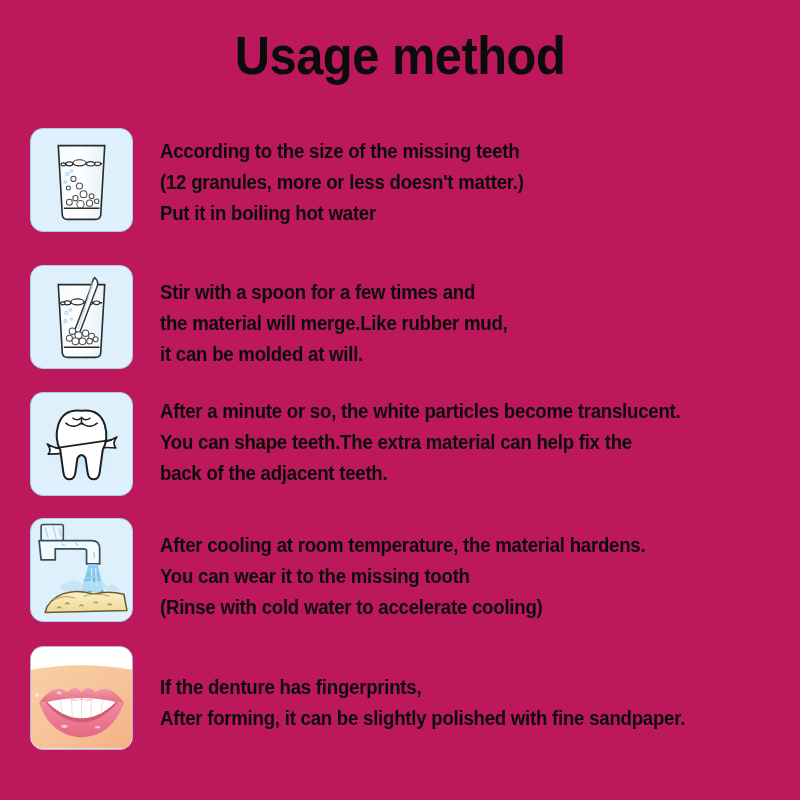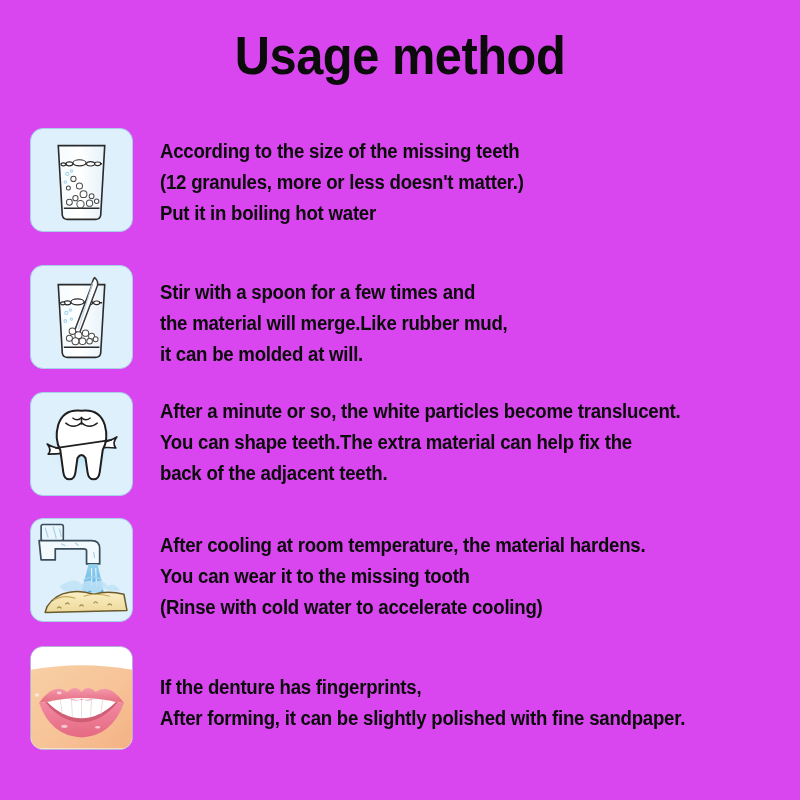--- a/index.html
+++ b/index.html
@@ -13,21 +13,21 @@
     font-family: "Liberation Sans", sans-serif;
     color: #000000;
     overflow: hidden;
     position: relative;
   }
 
   #page {
     position: relative;
     width: 800px;
     height: 800px;
-    background: #d946ef;
+    background: #be185d;
   }
 
   
   .title {
     position: absolute;
     top: 28px;
     left: 0;
     width: 800px;
     text-align: center;
     font-family: "Liberation Sans", sans-serif;

